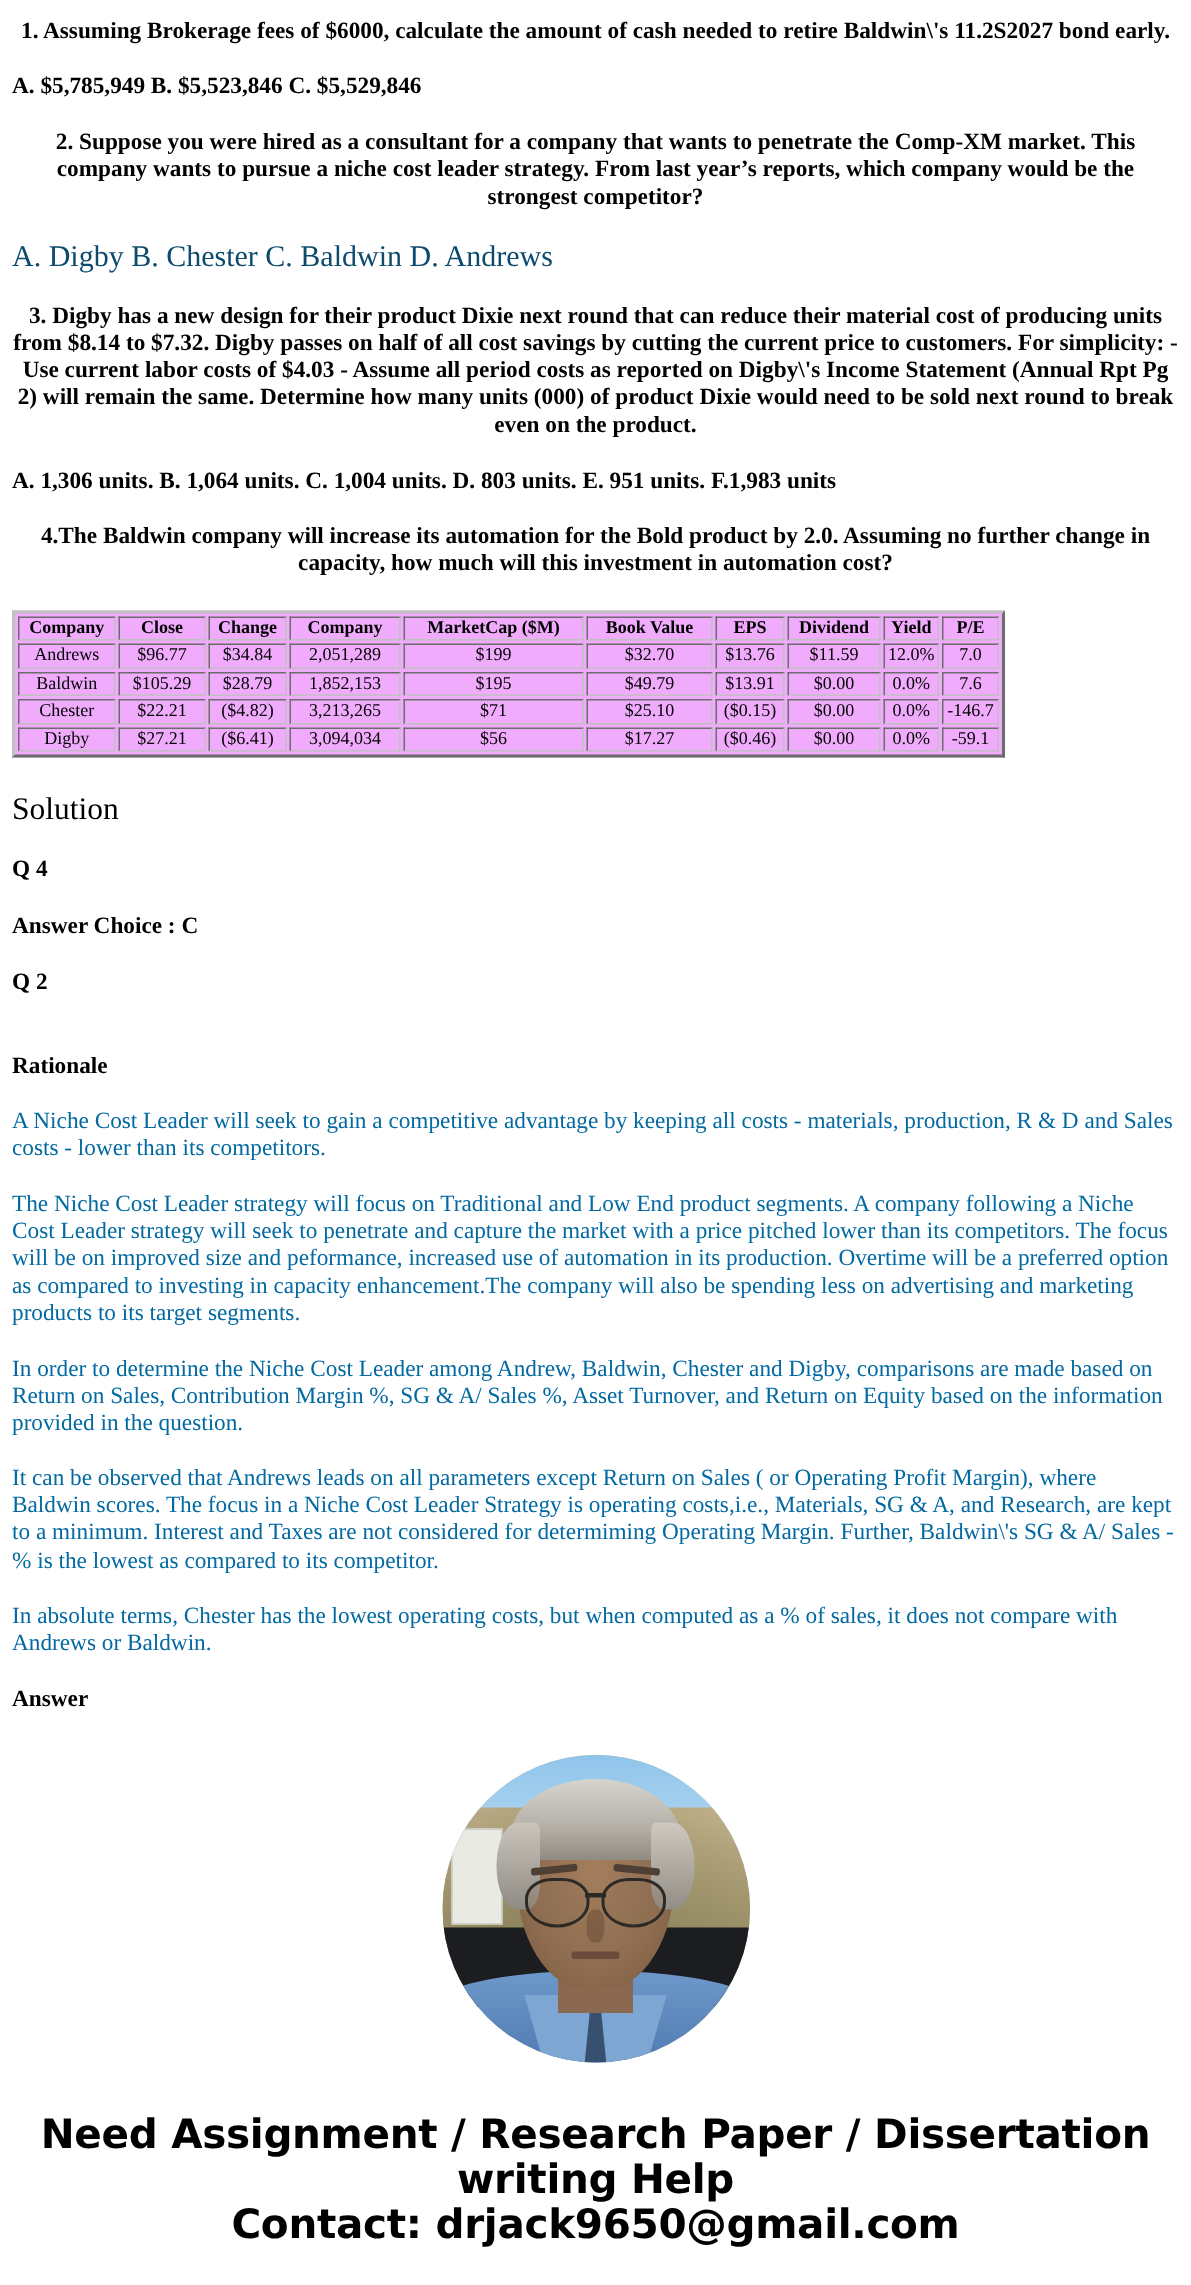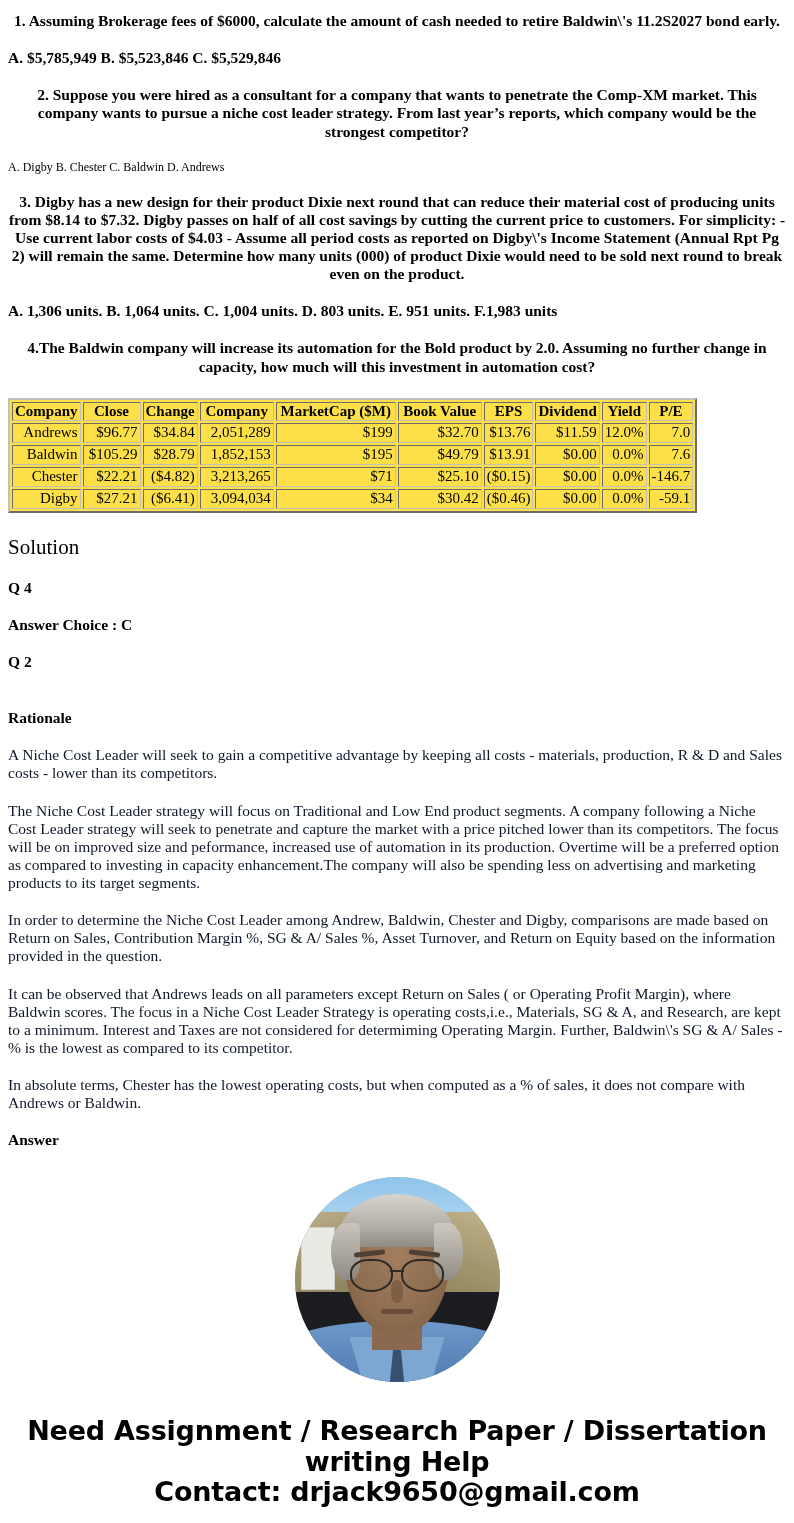--- a/index.html
+++ b/index.html
@@ -30,59 +30,59 @@
     text-align: center;
   }
   p.opts-bold {
     font-size: 15.5px;
     line-height: 1.17;
     font-weight: bold;
     margin: 0;
     padding: 0;
   }
   p.opts-plain {
-    font-size: 12px;
+    font-size: 20px;
     line-height: 1.17;
     font-weight: normal;
     margin: 0;
     padding: 0;
-    color: #000000;
+    color: #0c4a6e;
   }
   .gap-19 { height: 19px; }
   .gap-22 { height: 22px; }
   .gap-12 { height: 12px; }
 
   
   .tablewrap {
     margin: 0;
     padding: 0;
   }
   table.fin {
     border-collapse: separate;
     border-spacing: 2px;
     border: 2px outset #c0c0c0;
-    background: #fde047;
-    font-size: 15px;
+    background: #f0abfc;
+    font-size: 12px;
     line-height: 1.12;
     table-layout: fixed;
   }
   table.fin th,
   table.fin td {
     border: 1px inset #c0c0c0;
     padding: 0px 2px 1px 2px;
     vertical-align: top;
     white-space: nowrap;
     overflow: hidden;
   }
   table.fin th {
     font-weight: bold;
     text-align: center;
   }
   table.fin td {
-    text-align: right;
+    text-align: center;
     font-weight: normal;
   }
   col.c-company { width: 65px; }
   col.c-close   { width: 58px; }
   col.c-change  { width: 52px; }
   col.c-shares  { width: 74px; }
   col.c-mcap    { width: 120px; }
   col.c-book    { width: 84px; }
   col.c-eps     { width: 46px; }
   col.c-div     { width: 62px; }
@@ -103,21 +103,21 @@
     margin: 0;
     padding: 0;
     line-height: 1.17;
   }
   p.body {
     font-size: 15.5px;
     font-weight: normal;
     margin: 0;
     padding: 0;
     line-height: 1.17;
-    color: #0f172a;
+    color: #0369a1;
     text-align: left;
   }
 
   
   .avatar-block {
     width: 100%;
     display: flex;
     justify-content: center;
     align-items: center;
   }
@@ -326,22 +326,22 @@
           <td>($0.15)</td>
           <td>$0.00</td>
           <td>0.0%</td>
           <td>-146.7</td>
         </tr>
         <tr>
           <td>Digby</td>
           <td>$27.21</td>
           <td>($6.41)</td>
           <td>3,094,034</td>
-          <td>$34</td>
-          <td>$30.42</td>
+          <td>$56</td>
+          <td>$17.27</td>
           <td>($0.46)</td>
           <td>$0.00</td>
           <td>0.0%</td>
           <td>-59.1</td>
         </tr>
       </tbody>
     </table>
   </div>
 
   <div class="gap-22"></div>

